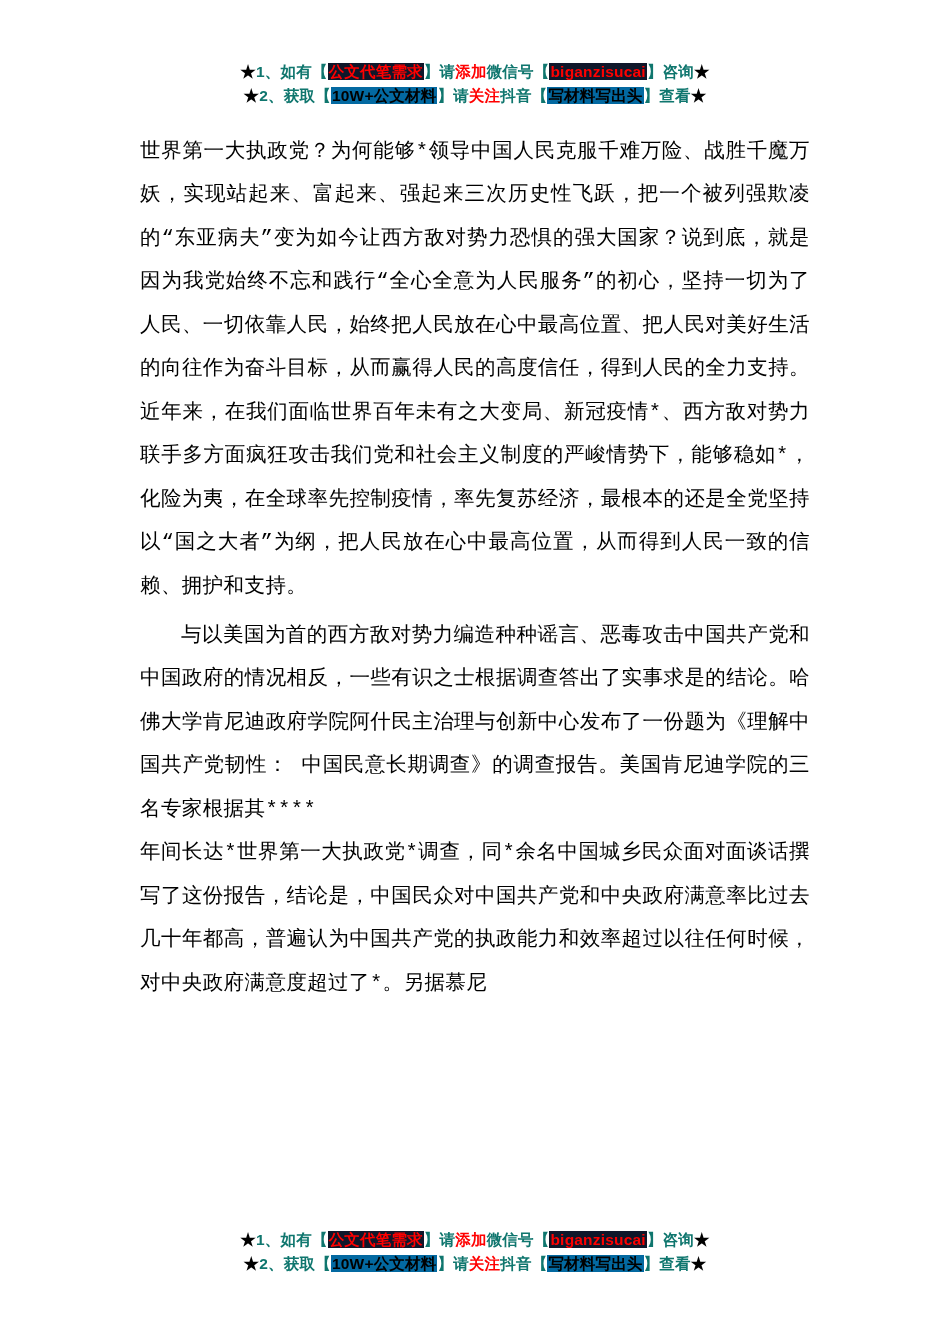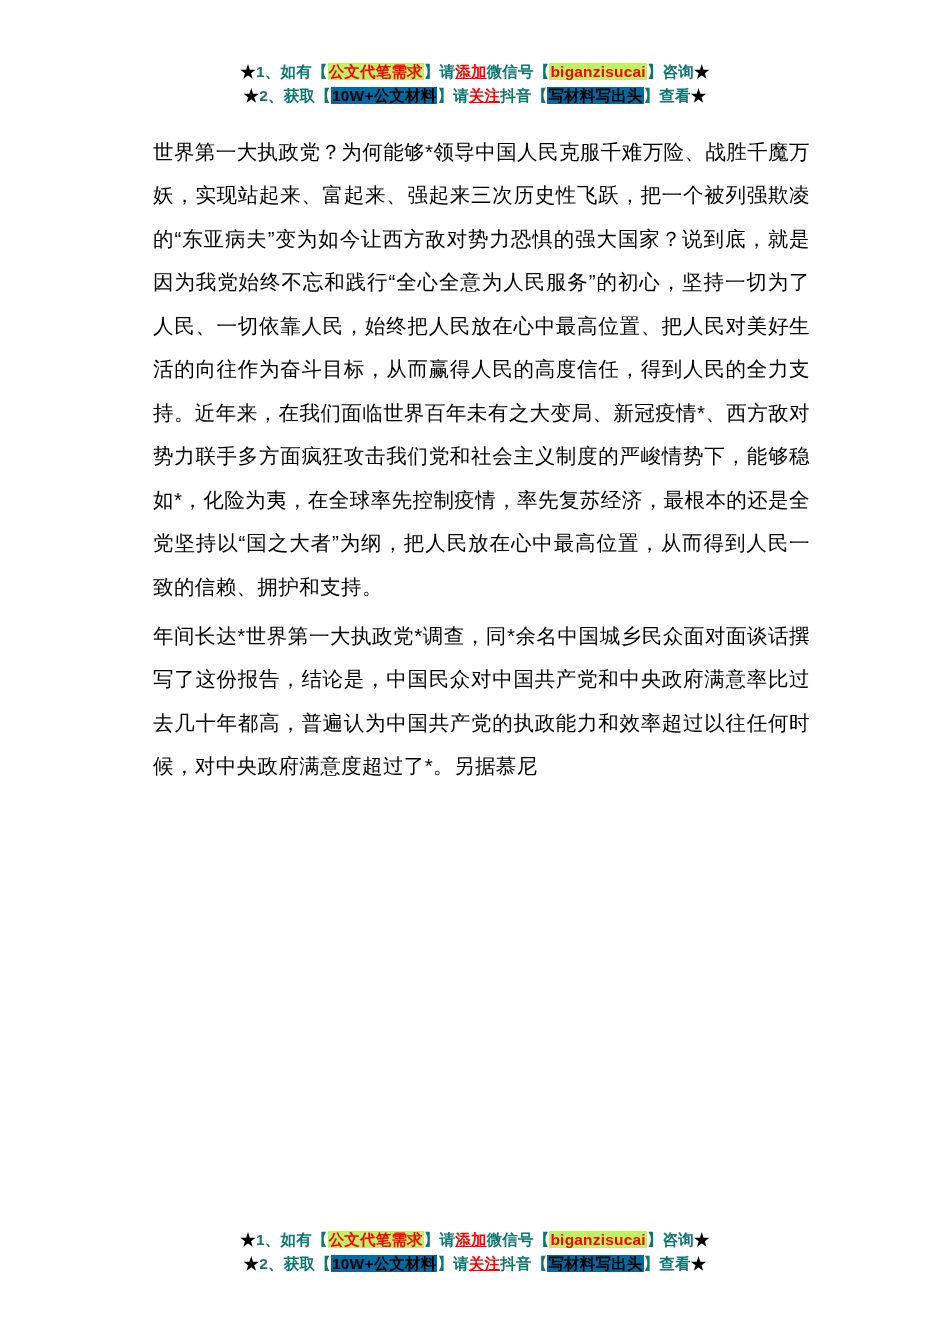--- a/index.html
+++ b/index.html
@@ -30,44 +30,44 @@
     font-weight: bold;
     letter-spacing: 0.2px;
     white-space: nowrap;
   }
   .banner-line {
     display: block;
   }
   .banner .star { color: #000; }
   .banner .plain { color: #0f766e; }
   .hl-red-yellow {
-    background: #bef264;
+    background: #0f172a;
     color: #ff0000;
     padding: 0 1px;
   }
   .hl-black-yellow {
     background: #0369a1;
     color: #000000;
     padding: 0 1px;
   }
   .hl-red-under {
     color: #ff0000;
-    text-decoration: underline;
   }
   .body-text {
     flex: 1 1 auto;
     margin-top: 22px;
     font-size: 20.5px;
     line-height: 2.12;
     text-align: justify;
     text-justify: inter-ideograph;
     letter-spacing: 0.4px;
   }
   .para {
-    margin: 0 0 0 13px;
+    margin: 0 0 0 0;
+    font-family: Liberation Mono, monospace;
   }
   .para.indent {
     text-indent: 2em;
   }
   .gap {
     height: 6px;
   }
   .footer {
     margin-top: auto;
     padding-bottom: 28px;
@@ -83,20 +83,21 @@
       <span class="star">★</span><span class="plain">1、如有</span><span class="plain">【</span><span class="hl-red-yellow">公文代笔需求</span><span class="plain">】</span><span class="plain">请</span><span class="hl-red-under">添加</span><span class="plain">微信号</span><span class="plain">【</span><span class="hl-red-yellow">biganzisucai</span><span class="plain">】</span><span class="plain">咨询</span><span class="star">★</span>
     </span>
     <span class="banner-line">
       <span class="star">★</span><span class="plain">2、获取</span><span class="plain">【</span><span class="hl-black-yellow">10W+公文材料</span><span class="plain">】</span><span class="plain">请</span><span class="hl-red-under">关注</span><span class="plain">抖音</span><span class="plain">【</span><span class="hl-black-yellow">写材料写出头</span><span class="plain">】</span><span class="plain">查看</span><span class="star">★</span>
     </span>
   </div>
 
   <div class="body-text">
     <p class="para">世界第一大执政党？为何能够*领导中国人民克服千难万险、战胜千魔万妖，实现站起来、富起来、强起来三次历史性飞跃，把一个被列强欺凌的“东亚病夫”变为如今让西方敌对势力恐惧的强大国家？说到底，就是因为我党始终不忘和践行“全心全意为人民服务”的初心，坚持一切为了人民、一切依靠人民，始终把人民放在心中最高位置、把人民对美好生活的向往作为奋斗目标，从而赢得人民的高度信任，得到人民的全力支持。近年来，在我们面临世界百年未有之大变局、新冠疫情*、西方敌对势力联手多方面疯狂攻击我们党和社会主义制度的严峻情势下，能够稳如*，化险为夷，在全球率先控制疫情，率先复苏经济，最根本的还是全党坚持以“国之大者”为纲，把人民放在心中最高位置，从而得到人民一致的信赖、拥护和支持。</p>
     <div class="gap"></div>
+    <p class="para indent">与以美国为首的西方敌对势力编造种种谣言、恶毒攻击中国共产党和中国政府的情况相反，一些有识之士根据调查答出了实事求是的结论。哈佛大学肯尼迪政府学院阿什民主治理与创新中心发布了一份题为《理解中国共产党韧性： 中国民意长期调查》的调查报告。美国肯尼迪学院的三名专家根据其****</p>
     <p class="para">年间长达*世界第一大执政党*调查，同*余名中国城乡民众面对面谈话撰写了这份报告，结论是，中国民众对中国共产党和中央政府满意率比过去几十年都高，普遍认为中国共产党的执政能力和效率超过以往任何时候，对中央政府满意度超过了*。另据慕尼</p>
   </div>
 
   <div class="banner footer">
     <span class="banner-line">
       <span class="star">★</span><span class="plain">1、如有</span><span class="plain">【</span><span class="hl-red-yellow">公文代笔需求</span><span class="plain">】</span><span class="plain">请</span><span class="hl-red-under">添加</span><span class="plain">微信号</span><span class="plain">【</span><span class="hl-red-yellow">biganzisucai</span><span class="plain">】</span><span class="plain">咨询</span><span class="star">★</span>
     </span>
     <span class="banner-line">
       <span class="star">★</span><span class="plain">2、获取</span><span class="plain">【</span><span class="hl-black-yellow">10W+公文材料</span><span class="plain">】</span><span class="plain">请</span><span class="hl-red-under">关注</span><span class="plain">抖音</span><span class="plain">【</span><span class="hl-black-yellow">写材料写出头</span><span class="plain">】</span><span class="plain">查看</span><span class="star">★</span>
     </span>

